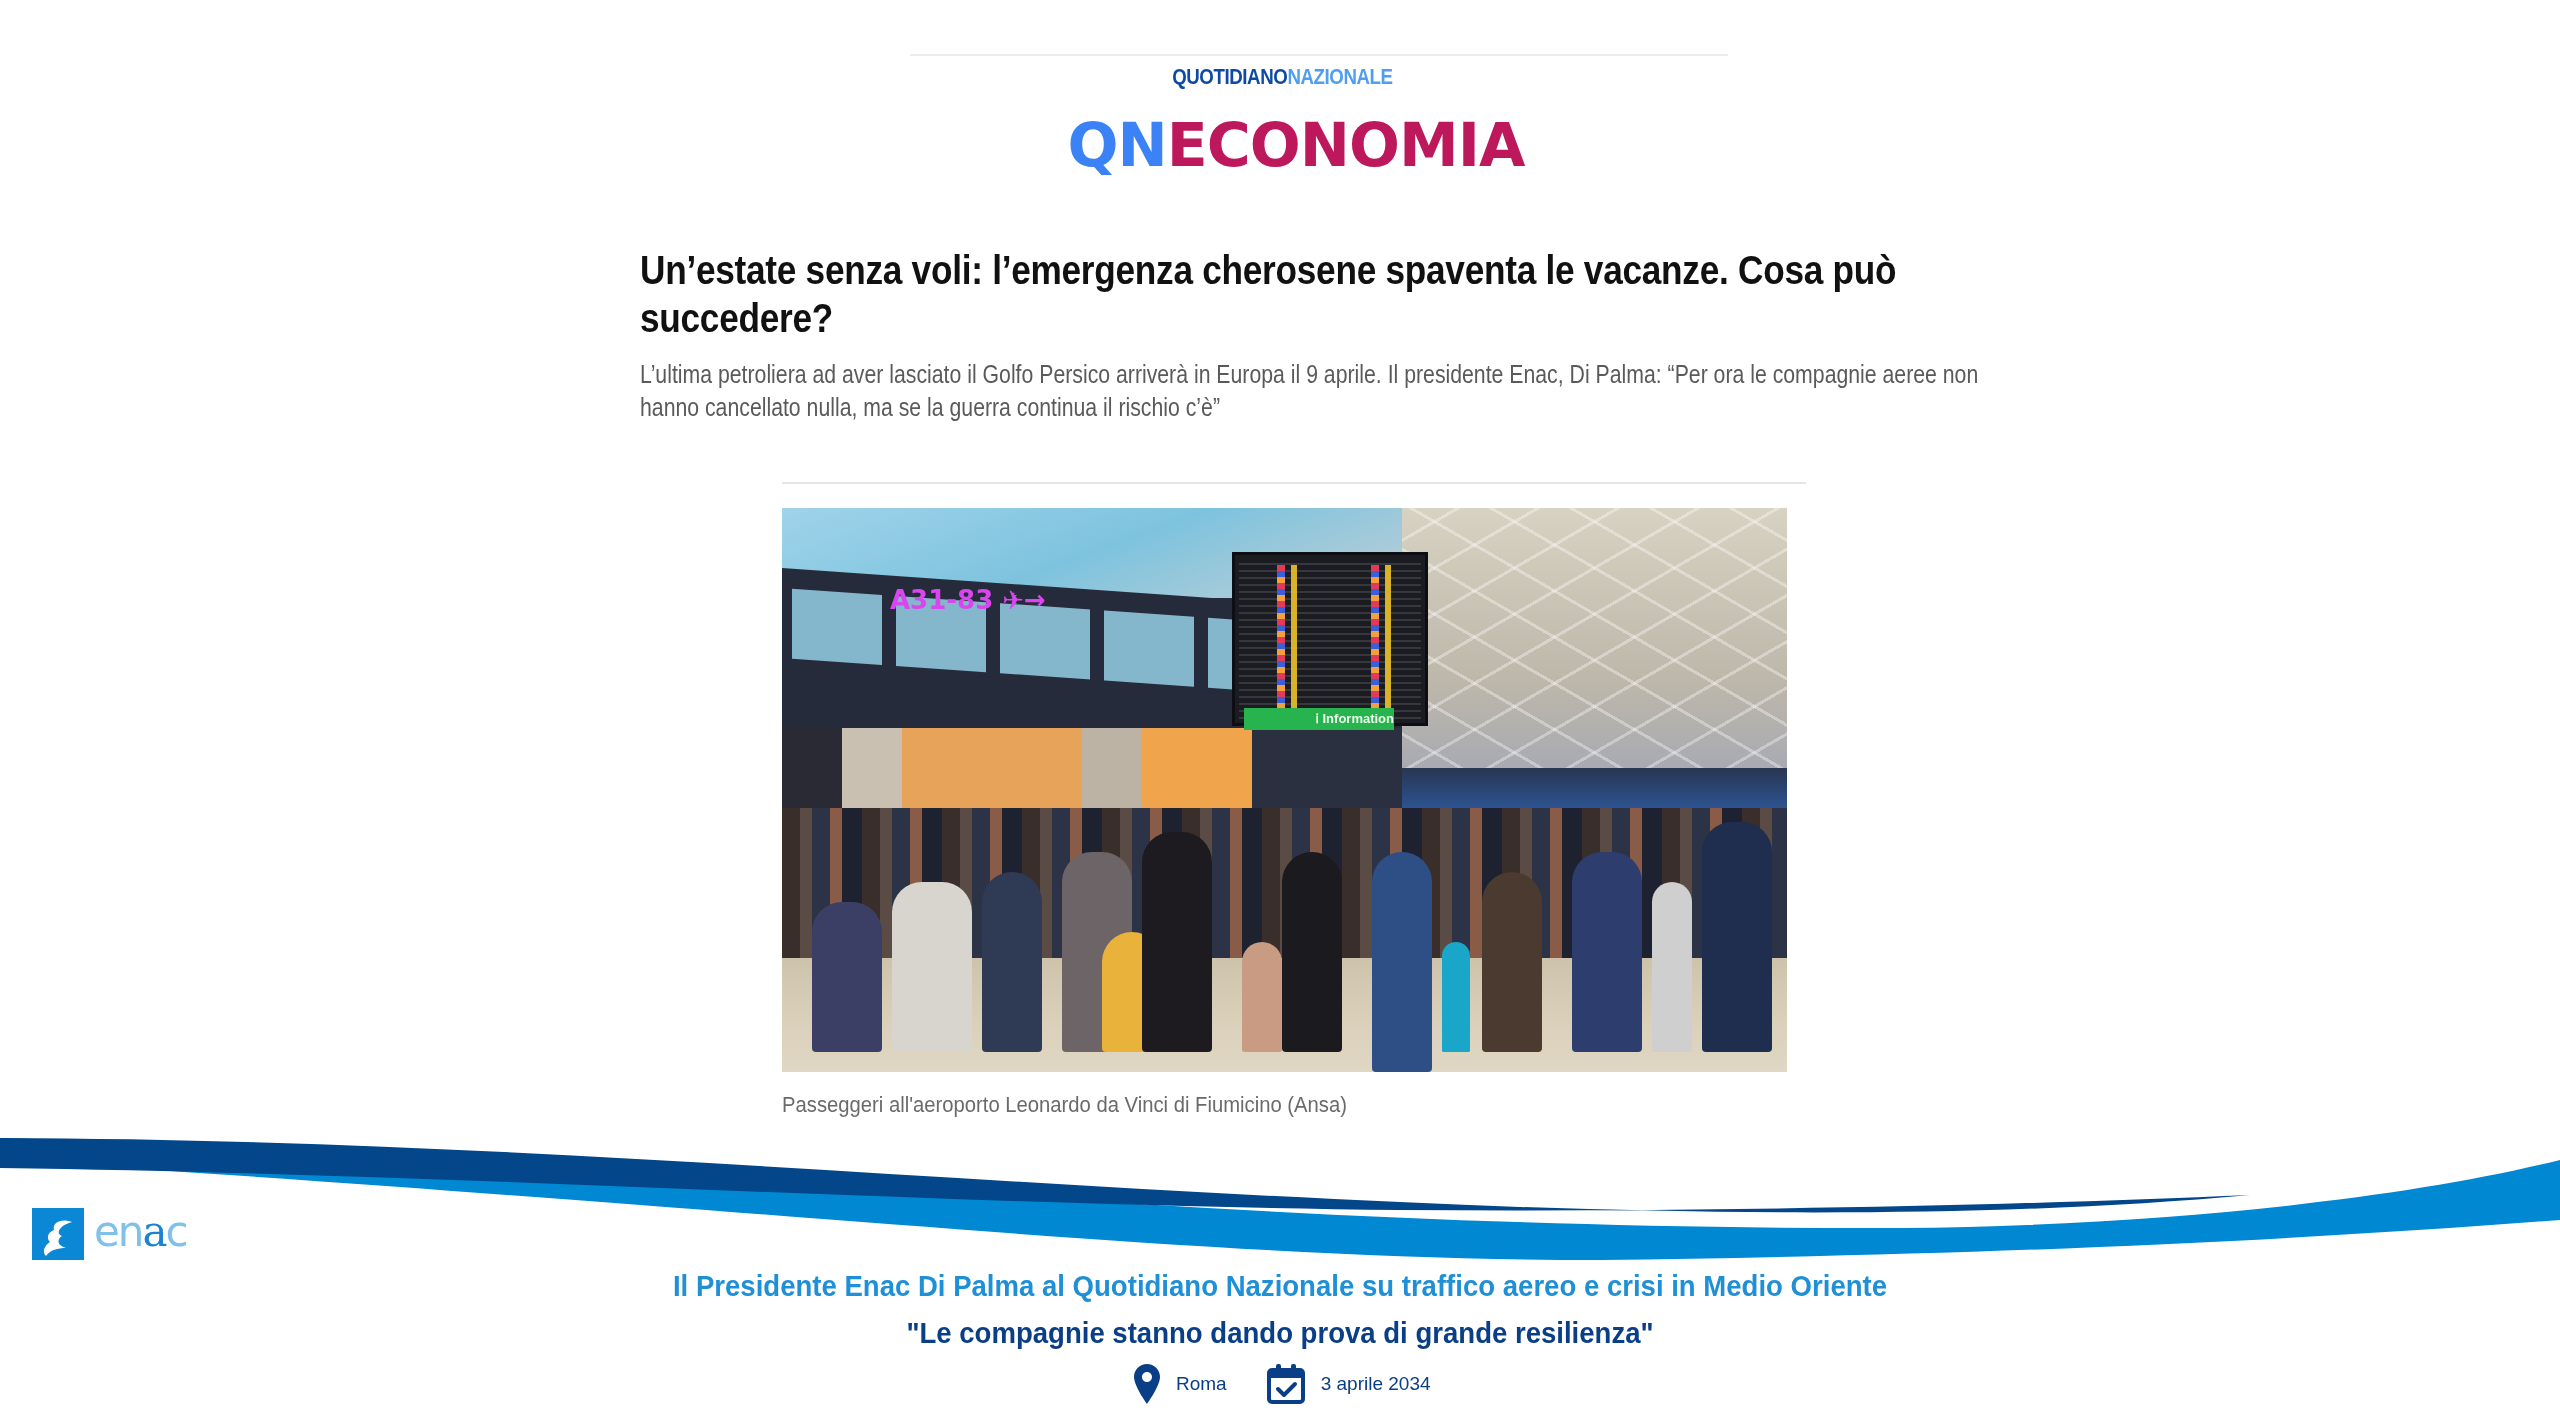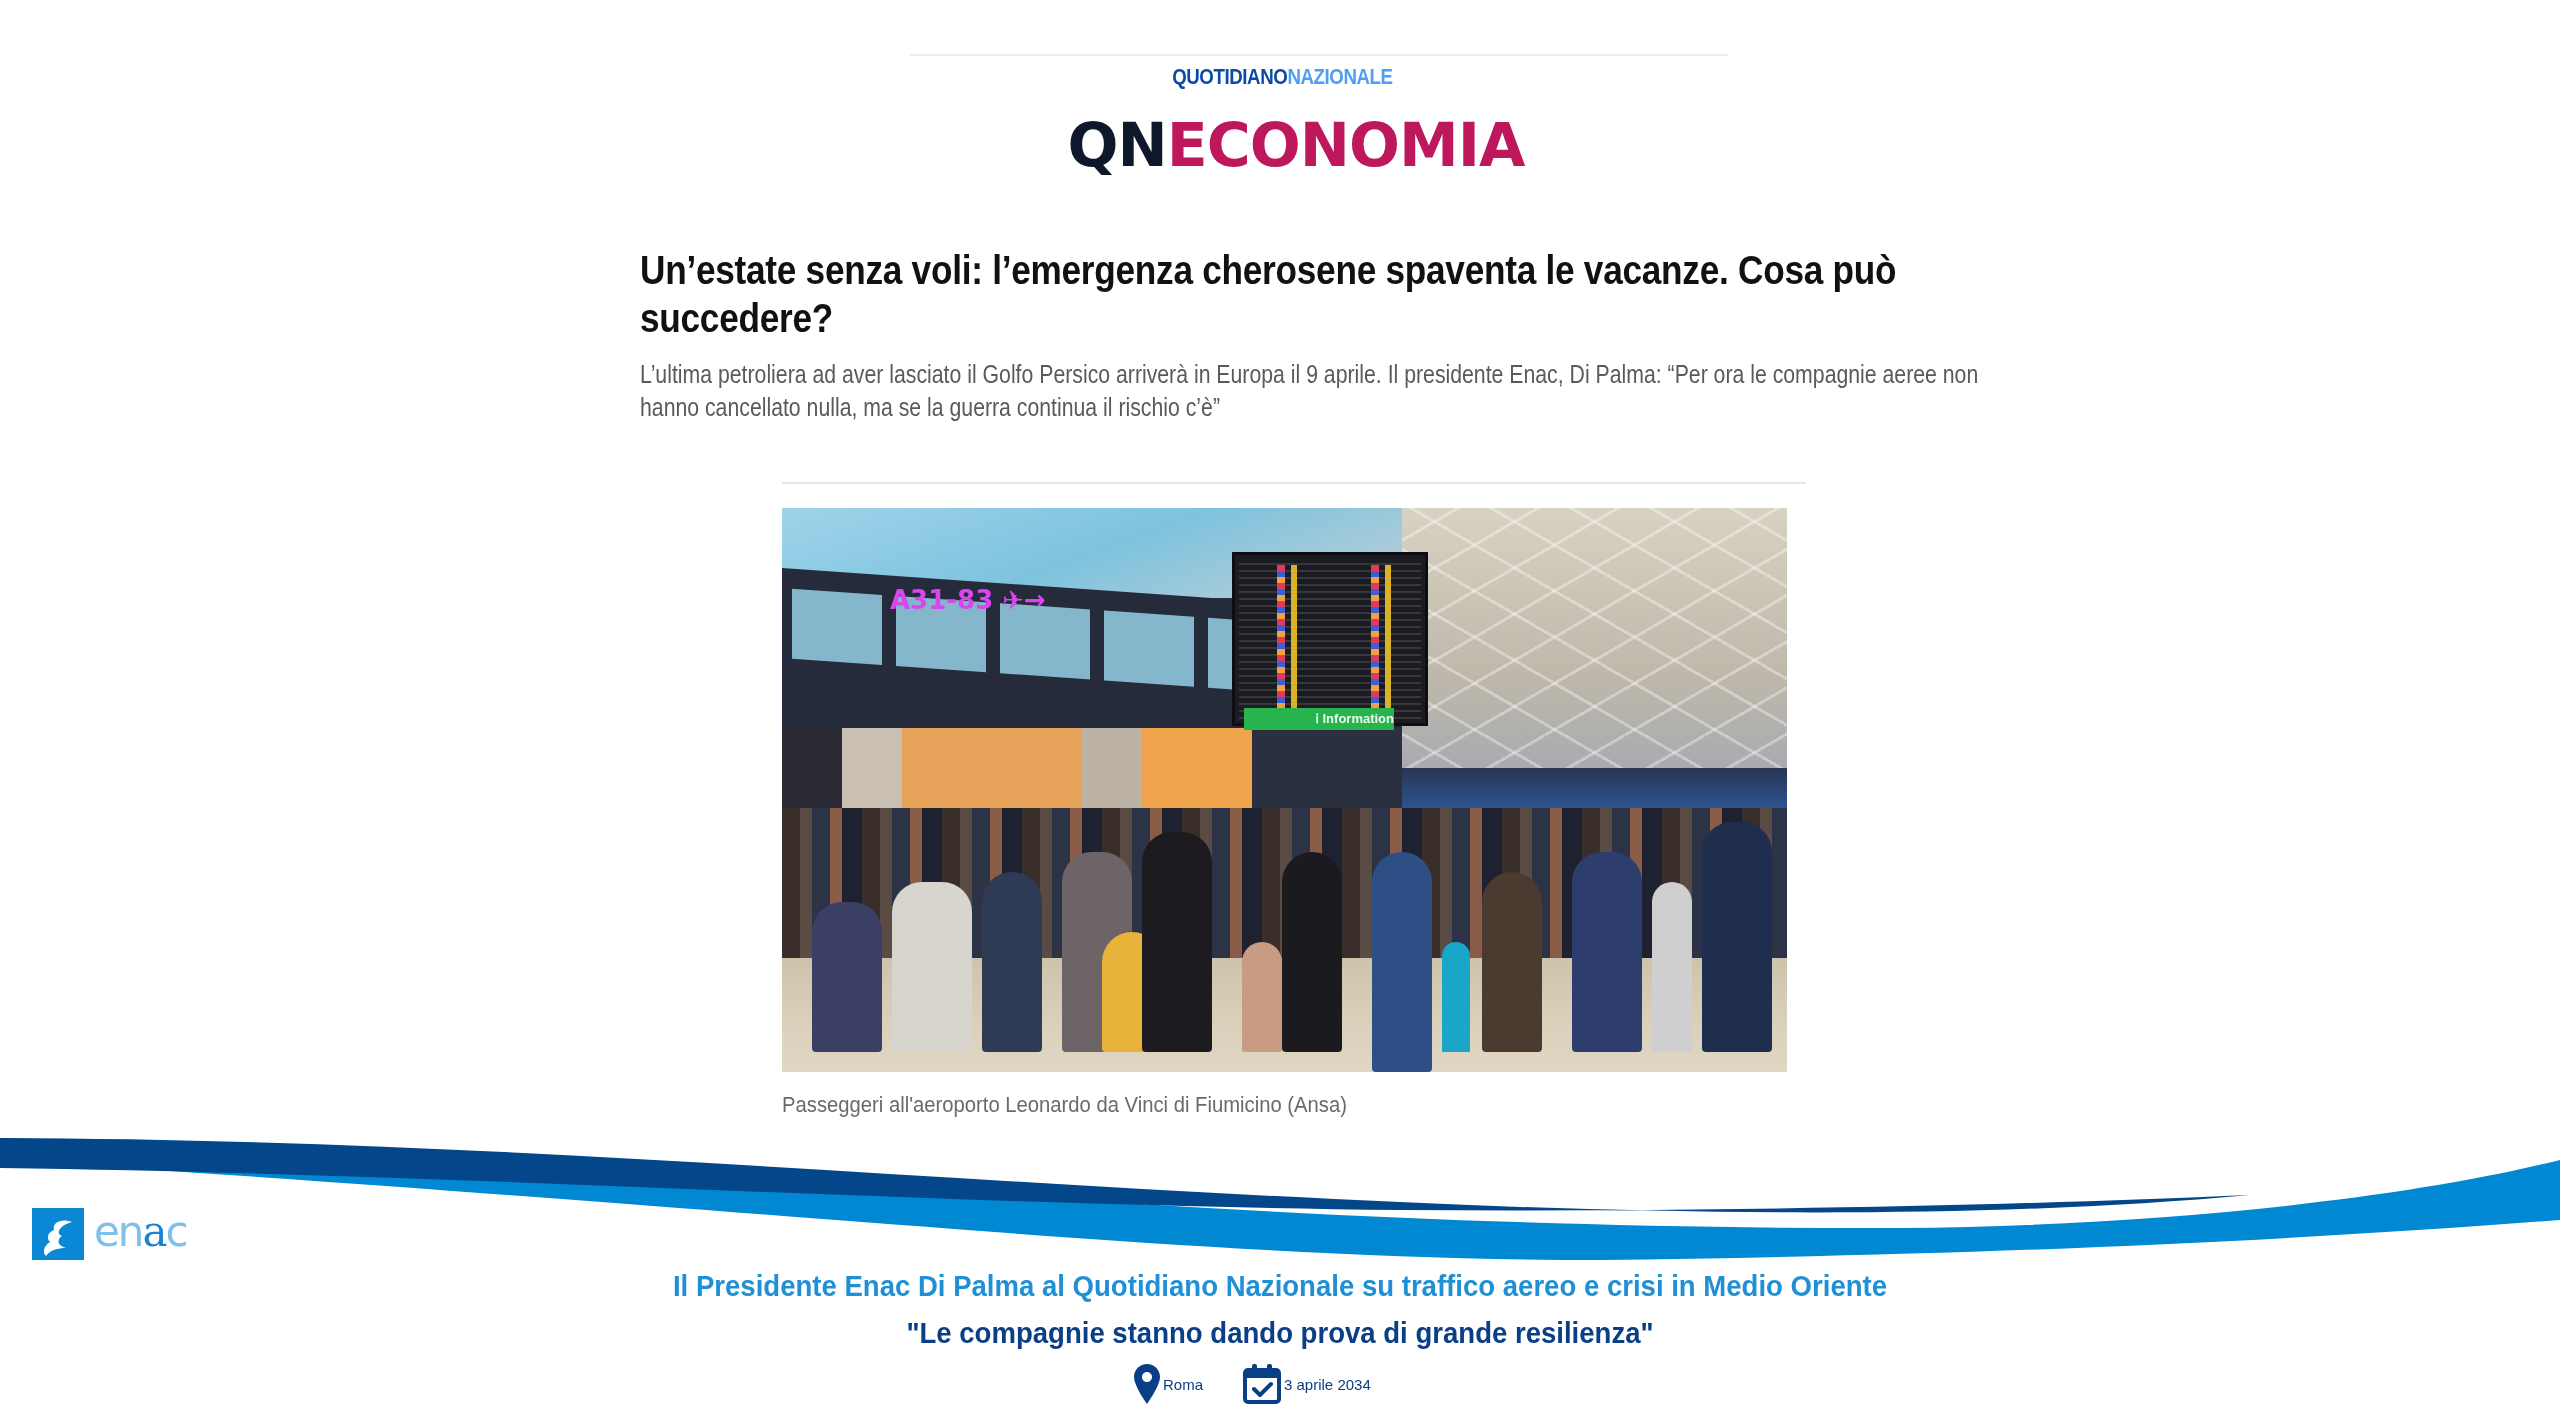--- a/index.html
+++ b/index.html
@@ -12,21 +12,21 @@
 
     
     .top-rule { left: 910px; top: 54px; width: 818px; height: 2px; background: #ececec; }
     .qn-mast { left: 0; width: 2560px; top: 64px; text-align: center;
       font-family: "Liberation Sans", sans-serif; font-weight: 700; font-size: 22px;
       letter-spacing: -0.5px; transform: scaleX(0.85); transform-origin: 1296px 0; }
     .qn-mast .a { color: #0d4aa3; }
     .qn-mast .b { color: #4f9ef0; }
     .qn-logo { left: 0; width: 2592px; top: 110px; text-align: center;
       font-family: "DejaVu Sans", sans-serif; font-weight: 700; font-size: 60px; letter-spacing: -1px; }
-    .qn-logo .qn { color: #0f172a; }
+    .qn-logo .qn { color: #3b82f6; }
     .qn-logo .eco { color: #be185d; }
 
     
     .headline { left: 640px; top: 246px; width: 1320px;
       font-family: "Liberation Sans", sans-serif; font-weight: 700; font-size: 40px; line-height: 48px;
       color: #111111; transform: scaleX(0.88); transform-origin: 0 0; width: 1500px; letter-spacing: -0.3px; }
     .subhead { left: 640px; top: 358px; width: 1600px;
       font-family: "Liberation Sans", sans-serif; font-size: 25px; line-height: 33px; color: #5a5a5a;
       transform: scaleX(0.85); transform-origin: 0 0; }
 
@@ -85,21 +85,21 @@
 
     
     .footer-title { left: 0; width: 2560px; top: 1270px; text-align: center;
       font-family: "Liberation Sans", sans-serif; font-weight: 700; font-size: 29px; color: #1f8fd6;
       transform: scaleX(0.95); transform-origin: 1280px 0; }
     .footer-quote { left: 0; width: 2560px; top: 1317px; text-align: center;
       font-family: "Liberation Sans", sans-serif; font-weight: 700; font-size: 29px; color: #0a3f87;
       transform: scaleX(0.95); transform-origin: 1280px 0; }
     .meta { left: 1134px; top: 1362px; height: 44px; display: flex; align-items: center; }
     .meta .item { display: flex; align-items: center; margin-right: 40px; }
-    .meta .txt { font-family: "Liberation Sans", sans-serif; font-size: 15px; color: #0a3f87; margin-left: 3px; }
+    .meta .txt { font-family: "Liberation Sans", sans-serif; font-size: 19px; color: #0a3f87; margin-left: 16px; }
   </style>
 </head>
 <body>
 
 <div class="abs top-rule"></div>
 <div class="abs qn-mast">
   <span class="a">QUOTIDIANO</span><span class="b">NAZIONALE</span>
 </div>
 <div class="abs qn-logo">
   <span class="qn">QN</span><span class="eco">ECONOMIA</span>

